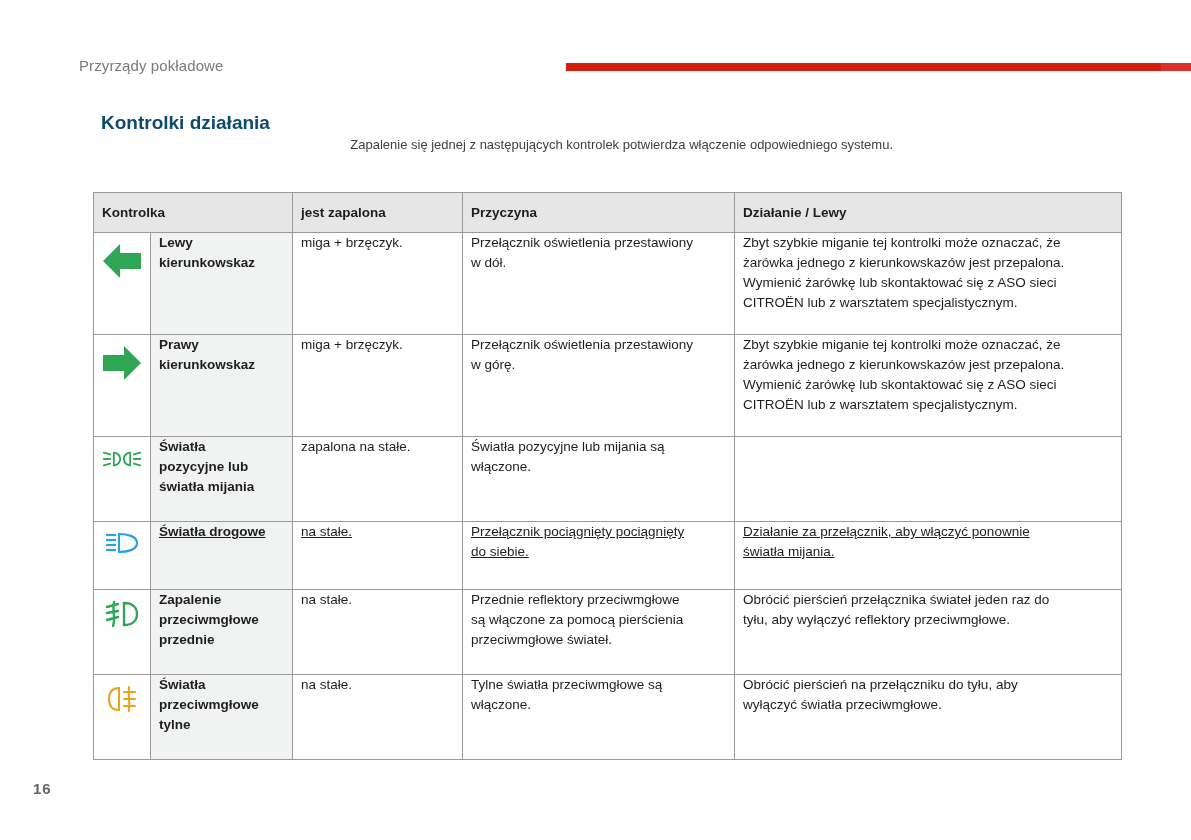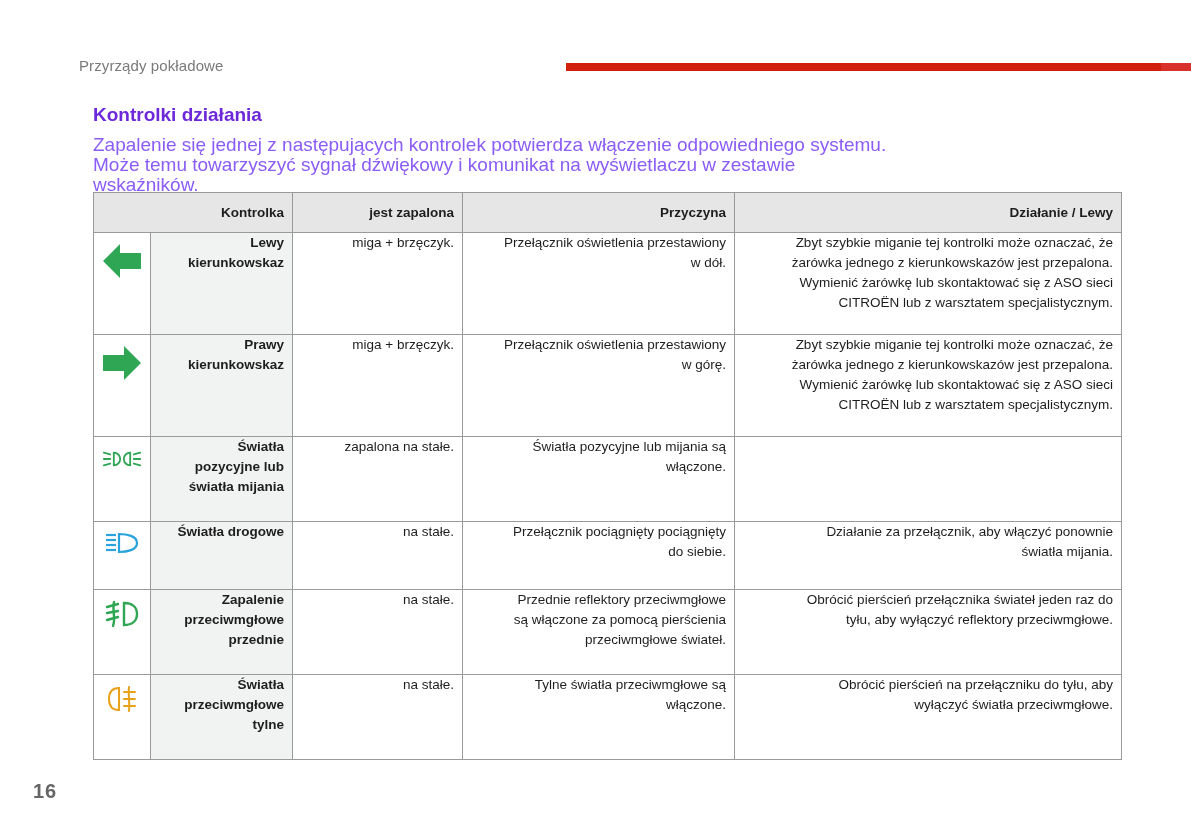--- a/index.html
+++ b/index.html
@@ -13,67 +13,66 @@
   }
   .red-bar {
     position: absolute; left: 566px; top: 63px; width: 625px; height: 8px;
     background: #d2200f;
   }
   .red-bar .tail {
     position: absolute; right: 0; top: 0; width: 30px; height: 8px; background: #d8302a;
   }
   .title {
     position: absolute; left: 93px; top: 104px;
-    font-size: 19px; font-weight: bold; color: #6d28d9; margin: 0;
+    font-size: 19px; font-weight: bold; color: #0c4a6e; margin: 8px;
   }
   .intro {
     position: absolute; left: 93px; top: 135px; width: 800px;
-    font-size: 19px; line-height: 20px; color: #8b5cf6;
+    font-size: 13px; line-height: 20px; color: #404040; text-align: right;
   }
   .intro p { margin: 0; }
 
   table.warn {
     position: absolute; left: 93px; top: 192px; width: 1028px;
     border-collapse: collapse; table-layout: fixed;
     font-size: 13.5px; line-height: 20px; color: #1e1e1e;
   }
   table.warn th, table.warn td {
     border: 1px solid #9a9a9a; vertical-align: top; padding: 0 8px;
-    text-align: right;
+    text-align: left;
     margin-left: 12px;
   }
   table.warn thead th {
     background: #e6e6e6; font-weight: bold; height: 39px; vertical-align: middle;
     padding-top: 0; padding-bottom: 0;
   }
   table.warn tbody td { padding-bottom: 6px; }
   td.icon-cell { text-align: center; padding: 0; vertical-align: top; }
   td.name-cell { background: #f1f2f2; font-weight: bold; padding-left: 7px; }
   .icon-wrap { display: flex; justify-content: center; padding-top: 10px; }
   .icon-wrap svg { display: block; }
 
   .page-number {
     position: absolute; left: 33px; top: 780px;
-    font-size: 20px; font-weight: bold; color: #666;
+    font-size: 15px; font-weight: bold; color: #666;
     letter-spacing: 1px;
   }
 </style>
 </head>
 <body>
 
 <div class="section-label">Przyrządy pokładowe</div>
 <div class="red-bar">
     <div class="tail"></div>
   </div>
 
 <h1 class="title">Kontrolki działania</h1>
 
 <div class="intro">
   <p>Zapalenie się jednej z następujących kontrolek potwierdza włączenie odpowiedniego systemu.</p>
-  <p>Może temu towarzyszyć sygnał dźwiękowy i komunikat na wyświetlaczu w zestawie wskaźników.</p>
 </div>
 
 <table class="warn">
   <colgroup>
     <col style="width:57px">
     <col style="width:142px">
     <col style="width:170px">
     <col style="width:272px">
     <col style="width:387px">
   </colgroup>
@@ -160,21 +159,21 @@
         </td>
         <td>
           <div>zapalona na stałe.</div>
         </td>
         <td>
           <div>Światła pozycyjne lub mijania są</div>
           <div>włączone.</div>
         </td>
         <td></td>
       </tr>
-      <tr style="height: 68px;">
+      <tr style="height: 68px; text-decoration: underline;">
         <td class="icon-cell">
           <div class="icon-wrap">
             <svg width="34" height="22" viewBox="0 0 34 22" fill="none" stroke="#2aa3dc" stroke-width="2.2" stroke-linecap="butt">
               <line x1="1" y1="3" x2="11" y2="3"></line>
               <line x1="1" y1="8" x2="11" y2="8"></line>
               <line x1="1" y1="13" x2="11" y2="13"></line>
               <line x1="1" y1="18" x2="11" y2="18"></line>
               <path d="M14 2 C22 2 32 4 32 11 C32 18 22 20 14 20 Z"></path>
             </svg>
           </div>

